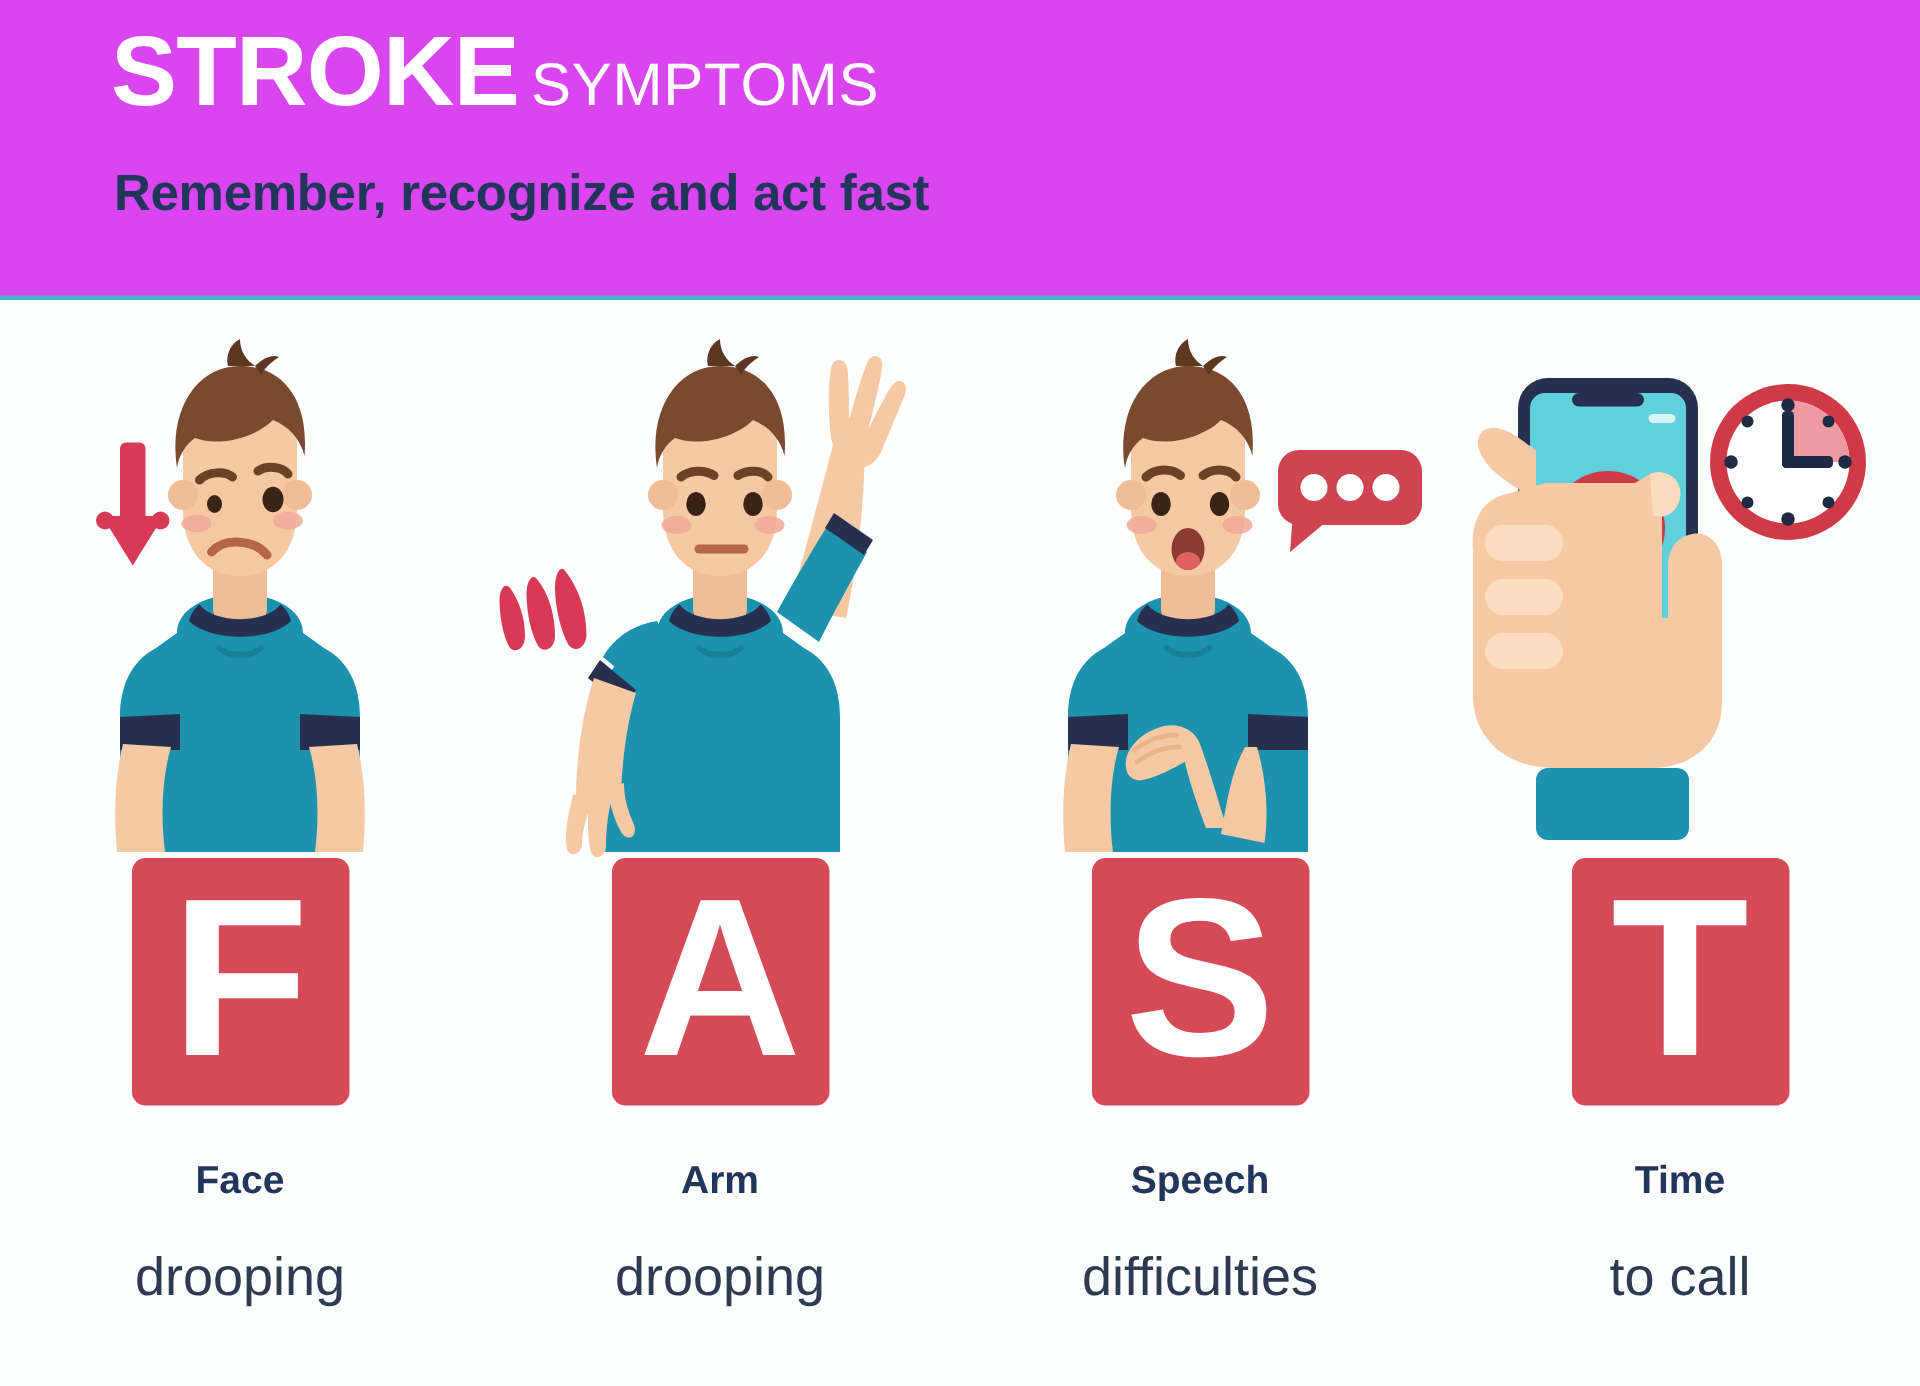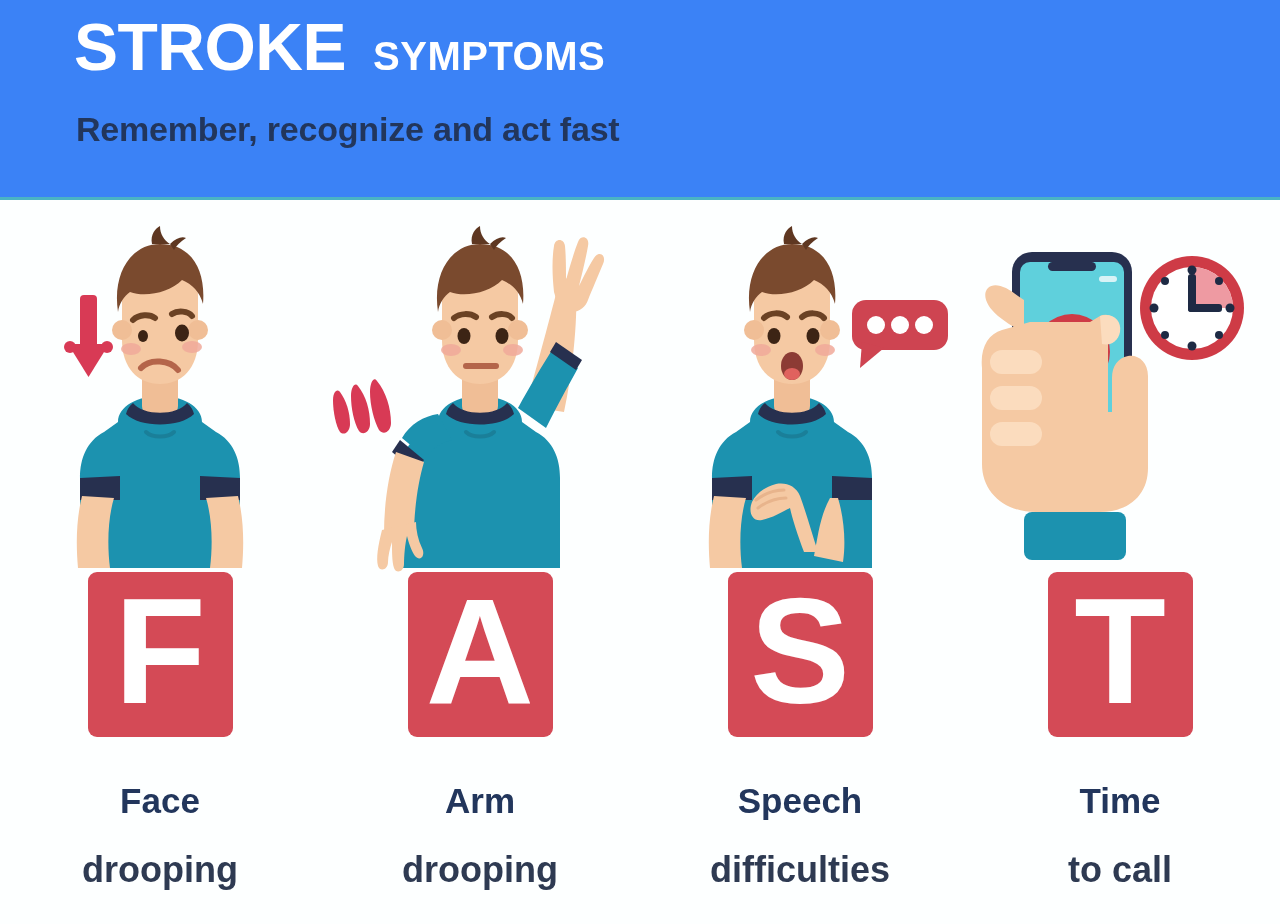--- a/index.html
+++ b/index.html
@@ -7,29 +7,29 @@
   body {
     background:#FCFEFE;
     font-family:"Liberation Sans", sans-serif;
     -webkit-font-smoothing:antialiased;
   }
   .poster { position:relative; width:1280px; height:924px; background:#FDFFFF; }
 
   
   .header {
     position:absolute; left:0; top:0; width:1280px; height:200px;
-    background:#3b82f6;
+    background:#d946ef;
     border-bottom:3px solid #4AB3C4;
   }
   .title-row { position:absolute; left:74px; top:14px; display:flex; align-items:baseline; }
   .title-main {
     font-size:66px; font-weight:bold; color:#FFFFFF; letter-spacing:-0.5px; line-height:1;
   }
   .title-sub {
-    font-size:40px; font-weight:bold; color:#FFFFFF; margin-left:27px; line-height:1;
+    font-size:40px; font-weight:normal; color:#FFFFFF; margin-left:8px; line-height:1;
     letter-spacing:0.5px;
   }
   .tagline {
     position:absolute; left:76px; top:110px;
     font-size:34px; font-weight:bold; color:#22365C; letter-spacing:-0.2px;
   }
 
   
   .columns {
     position:absolute; left:0; top:200px; width:1280px; height:724px;
@@ -38,22 +38,22 @@
   .col { width:320px; position:relative; display:flex; flex-direction:column; align-items:center; }
   .art { position:relative; width:320px; height:368px; }
 
   .tile {
     width:145px; height:165px; background:#D44A56; border-radius:9px;
     display:flex; align-items:center; justify-content:center;
     color:#FFFFFF; font-size:150px; font-weight:bold; line-height:1;
     margin-top:4px;
   }
   .tile span { display:block; transform:translateY(-4px); }
-  .label { margin-top:44px; font-size:35px; font-weight:bold; color:#22365C; }
-  .desc  { margin-top:28px; font-size:36px; font-weight:bold; color:#2E3A52; }
+  .label { margin-top:34px; font-size:26px; font-weight:bold; color:#22365C; }
+  .desc  { margin-top:28px; font-size:36px; font-weight:normal; color:#2E3A52; }
 
   svg { display:block; overflow:visible; }
 </style>
 </head>
 <body>
 
 <div class="poster">
 
   <div class="header">
     <div class="title-row">

